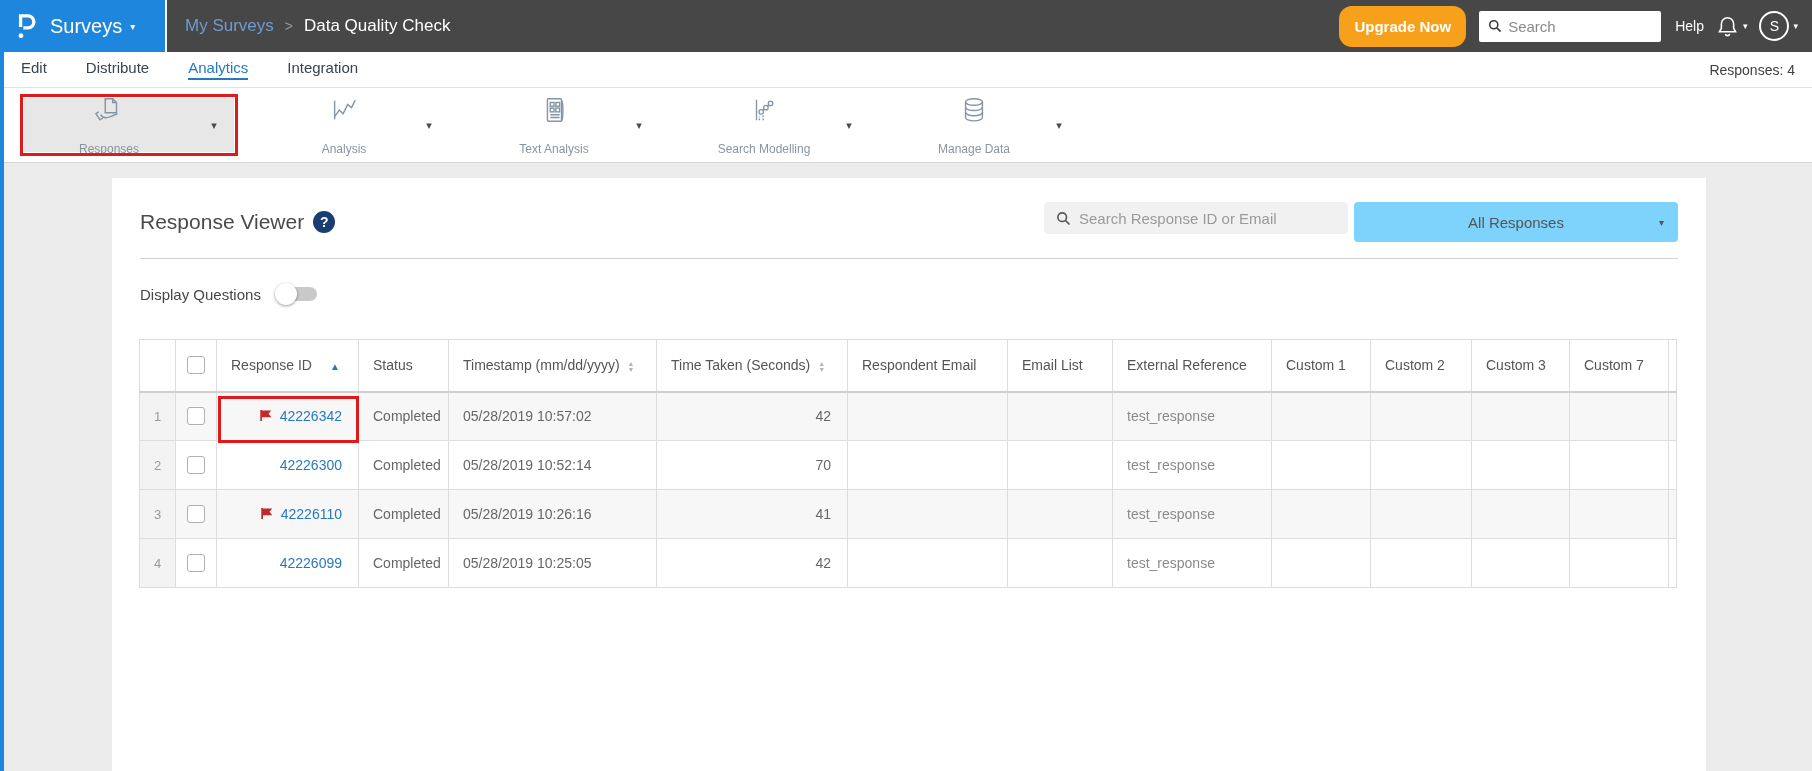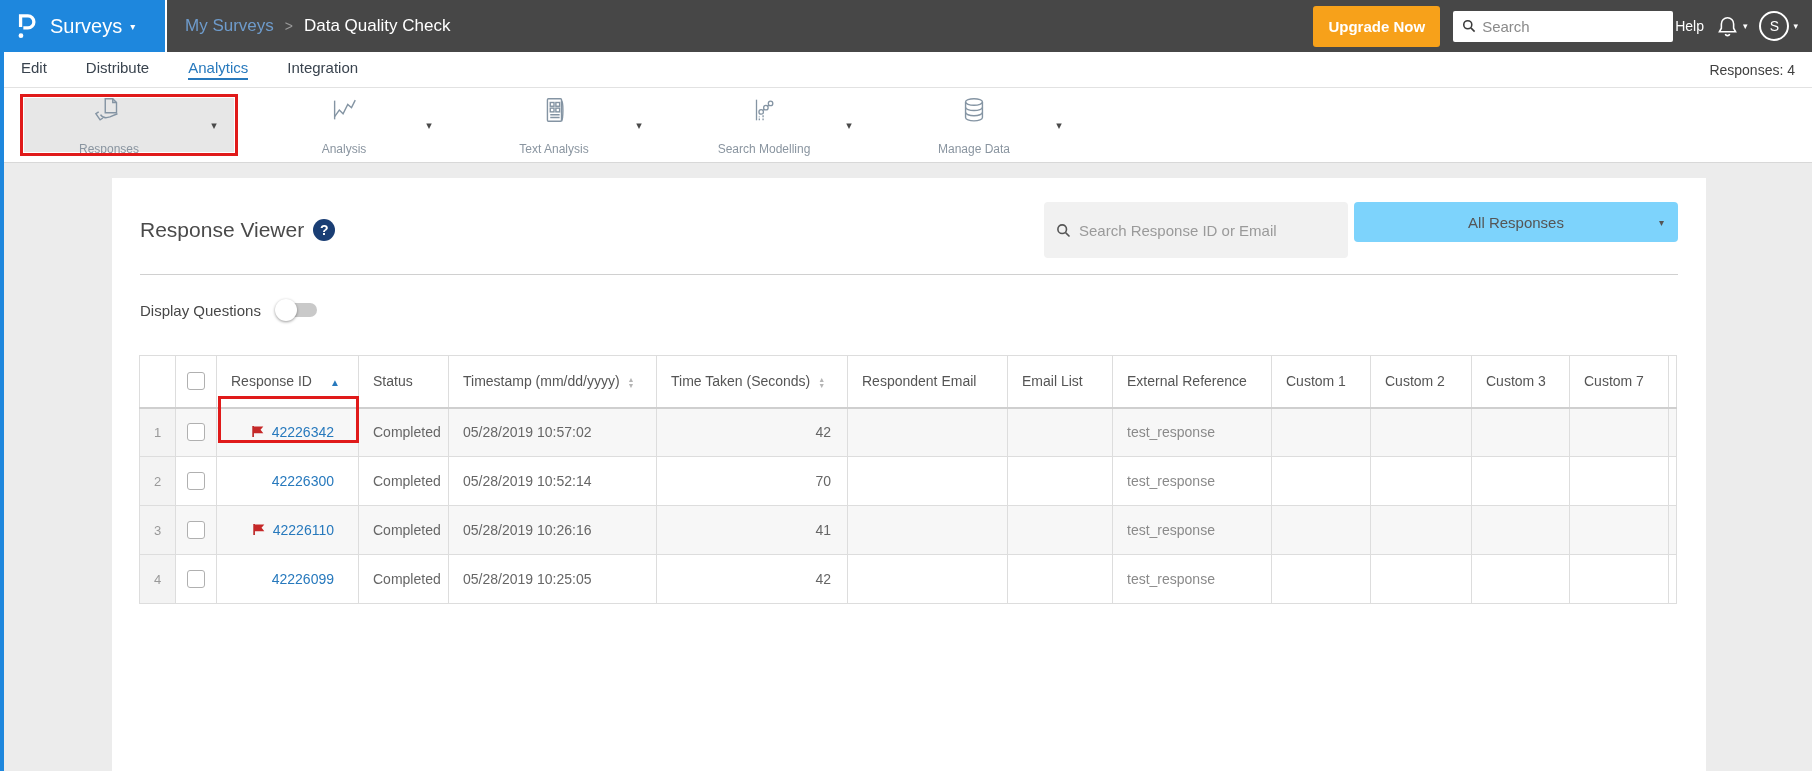--- a/index.html
+++ b/index.html
@@ -10,22 +10,22 @@
   .topbar { height:52px; background:#474747; display:flex; align-items:center; }
   .brand { width:167px; height:52px; background:#1e87dd; display:flex; align-items:center; padding-left:16px; border-right:2px solid #ffffff; cursor:pointer; }
   .brand svg { display:block; }
   .brand-label { color:#fff; font-size:20px; margin-left:12px; }
   .caret { color:#fff; font-size:10px; margin-left:8px; }
   .breadcrumb { display:flex; align-items:center; margin-left:18px; font-size:17px; gap:11px; }
   .bc-parent { color:#6e9bcb; cursor:pointer; }
   .bc-sep { color:#9a9a9a; font-size:14px; }
   .bc-current { color:#ffffff; }
   .top-spacer { flex:1; }
-  .upgrade-btn { background:#f7a11a; color:#fff; font-size:15px; font-weight:bold; border:none; border-radius:3px; padding:12px 15px; margin-right:13px; cursor:pointer; }
-  .top-search { width:220px; height:31px; background:#fff; border-radius:2px; display:flex; align-items:center; padding:0 9px; }
+  .upgrade-btn { background:#f7a11a; color:#fff; font-size:15px; font-weight:bold; border:none; border-radius:13px; padding:12px 15px; margin-right:13px; cursor:pointer; }
+  .top-search { width:182px; height:31px; background:#fff; border-radius:2px; display:flex; align-items:center; padding:0 9px; margin-right:12px; }
   .top-search svg { flex:0 0 auto; color:#3c3c3c; }
   .top-search input { border:none; outline:none; width:100%; font-size:15px; margin-left:6px; color:#333; font-family:inherit; }
   .top-search input::placeholder { color:#8a8a8a; }
   .help-link { color:#fff; font-size:14px; margin:0 13px 0 2px; cursor:pointer; }
   .bell-wrap { display:flex; align-items:center; cursor:pointer; }
   .bell-wrap .caret { margin-left:5px; font-size:9px; }
   .avatar-wrap { display:flex; align-items:center; margin:0 14px 0 12px; cursor:pointer; }
   .avatar { width:30px; height:30px; border:2px solid #fff; border-radius:50%; color:#fff; font-size:14px; display:flex; align-items:center; justify-content:center; }
   .avatar-wrap .caret { margin-left:4px; font-size:9px; }
 
@@ -47,21 +47,21 @@
   .tool-group.selected .tool-caret { width:40px; }
 
   
   .page-area { position:relative; height:608px; }
   .left-strip { position:absolute; left:0; top:52px; width:4px; height:719px; background:#1e87dd; z-index:5; }
   .panel { position:relative; margin-left:112px; margin-top:15px; width:1594px; height:593px; background:#ffffff; }
   .panel-head { display:flex; align-items:center; padding:24px 28px 0 28px; }
   .panel-title { font-size:21px; color:#4a4a4a; line-height:40px; }
   .help-badge { width:22px; height:22px; border-radius:50%; background:#1a3e74; color:#fff; font-size:14px; font-weight:bold; display:inline-flex; align-items:center; justify-content:center; margin-left:9px; cursor:pointer; }
   .head-right { margin-left:auto; display:flex; gap:6px; }
-  .viewer-search { width:304px; height:56px; background:#f1f1f1; border-radius:4px; display:flex; align-items:center; padding:0 12px; }
+  .viewer-search { width:304px; height:32px; background:#f1f1f1; border-radius:4px; display:flex; align-items:center; padding:0 12px; }
   .viewer-search svg { color:#555; flex:0 0 auto; }
   .viewer-search input { border:none; outline:none; background:transparent; width:100%; margin-left:8px; font-size:15px; color:#444; font-family:inherit; }
   .viewer-search input::placeholder { color:#9a9a9a; }
   .viewer-filter { position:relative; width:324px; height:40px; background:#7dd3fc; border-radius:4px; display:flex; align-items:center; justify-content:center; font-size:15px; color:#555; cursor:pointer; }
   .viewer-filter .caret { color:#555; position:absolute; right:14px; font-size:10px; }
   .divider { border-top:1px solid #d0d0d0; margin:16px 28px 0 28px; }
   .dq-row { margin:24px 28px 0 28px; display:flex; align-items:center; }
   .dq-label { font-size:15px; color:#474747; }
   .toggle { position:relative; width:46px; height:22px; margin-left:14px; cursor:pointer; }
   .toggle-track { position:absolute; left:8px; top:4px; width:34px; height:14px; background:#c9c9c9; border-radius:8px; }
@@ -71,21 +71,21 @@
   .table-wrap { margin:34px 0 0 27px; }
   table { border-collapse:collapse; table-layout:fixed; width:1537px; background:#fff; }
   th, td { border:1px solid #dddddd; overflow:hidden; white-space:nowrap; }
   thead th { height:52px; font-weight:normal; font-size:14px; color:#555; text-align:left; padding-left:14px; background:#fff; border-bottom:2px solid #cfcfcf; }
   th.cb-col, td.cb-cell { text-align:center; padding-left:0; }
   tbody td { height:49px; font-size:14px; color:#666; padding-left:14px; }
   tbody tr:nth-child(odd) td { background:#f7f7f7; }
   tbody tr:nth-child(even) td { background:#ffffff; }
   td.num-cell { background:#f3f3f3 !important; color:#999; text-align:center; padding-left:0; font-size:13px; }
   .cb { width:18px; height:18px; border:1px solid #b0b0b0; border-radius:3px; background:#fff; display:inline-block; vertical-align:middle; cursor:pointer; }
-  td.id-cell { text-align:right; padding-right:24px; padding-left:0; color:#2779bd; }
+  td.id-cell { text-align:right; padding-right:16px; padding-left:0; color:#2779bd; }
   td.id-cell .id-link { cursor:pointer; }
   td.id-cell svg { vertical-align:-1px; margin-right:6px; }
   td.tt-cell { text-align:right; padding-right:16px; padding-left:12px; }
   td.ref-cell { color:#8a8a8a; }
   .sort-asc { color:#2779bd; font-size:10px; margin-left:18px; }
   .sort-both { display:inline-flex; flex-direction:column; margin-left:8px; vertical-align:middle; color:#b5b5b5; font-size:7px; line-height:6px; }
 
   
   .annot { position:absolute; border:3px solid #e01a1a; z-index:40; pointer-events:none; }
   .annot-responses { left:20px; top:94px; width:218px; height:62px; }

